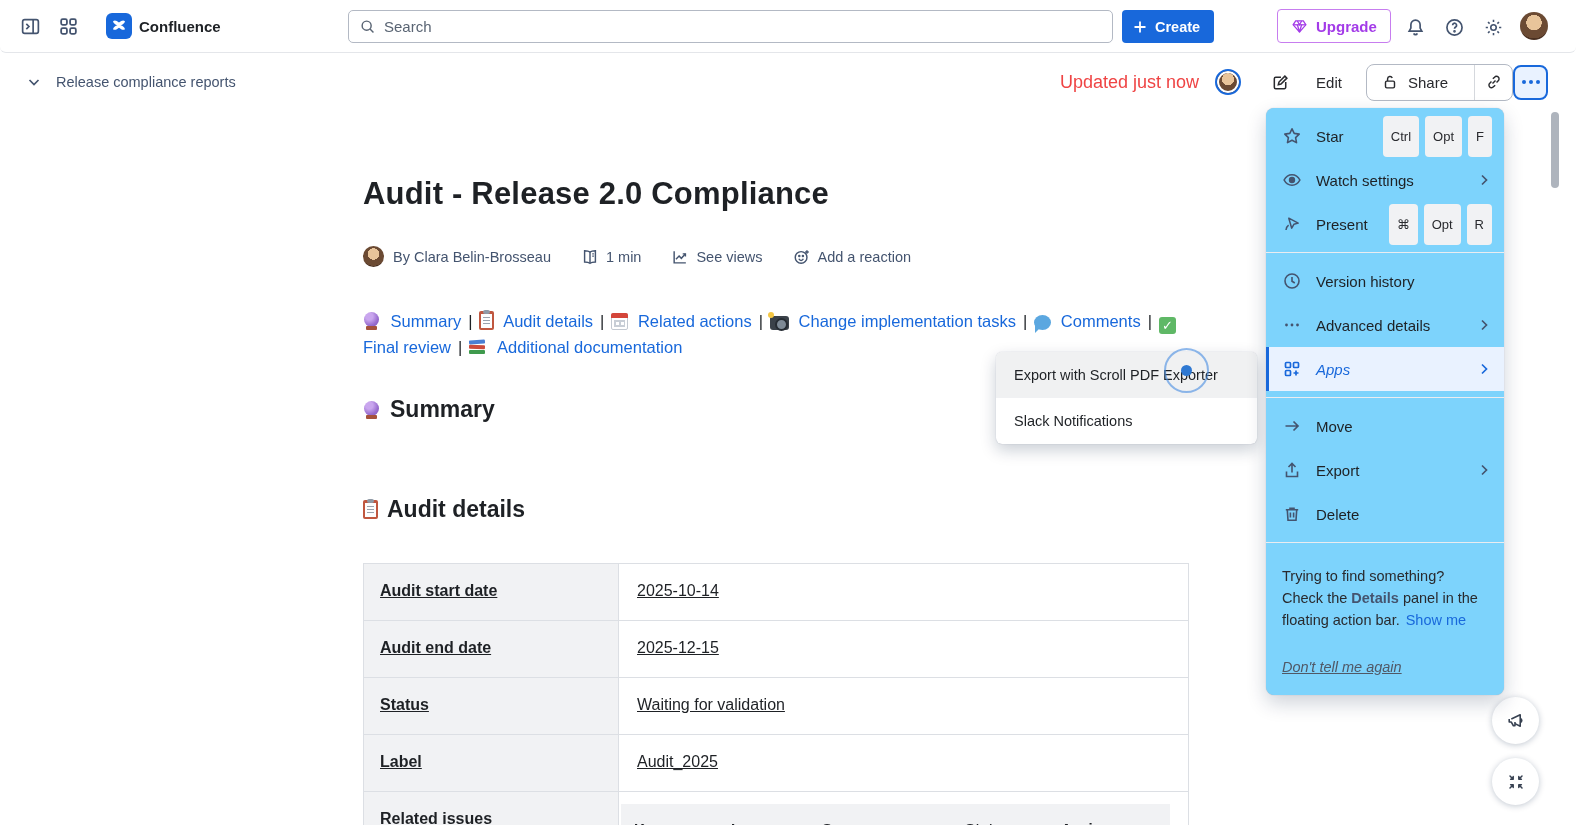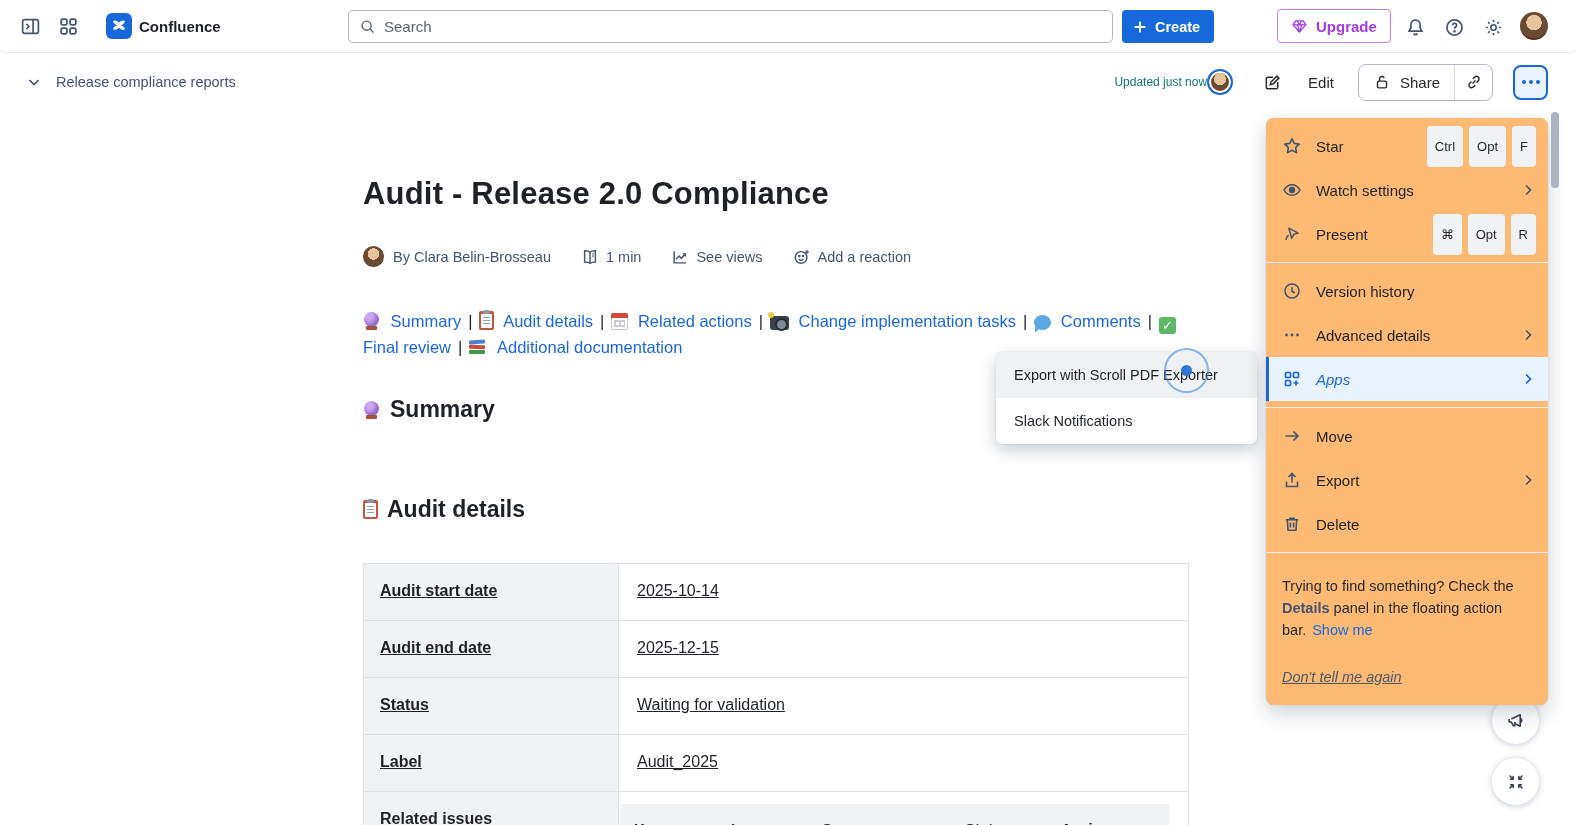--- a/index.html
+++ b/index.html
@@ -29,25 +29,25 @@
   .tn-upgrade { position:absolute; left:1277px; top:9px; height:34px; padding:0 13px; background:#fff; color:#a33be8; border:1px solid #c77def; border-radius:4px; font-size:15px; font-weight:600; display:flex; align-items:center; gap:8px; cursor:pointer; font-family:inherit; }
   .tn-iconbtn { position:absolute; top:11px; width:32px; height:32px; border-radius:4px; display:flex; align-items:center; justify-content:center; color:#44546f; cursor:pointer; }
   .tn-avatar { position:absolute; left:1520px; top:12px; width:28px; height:28px; border-radius:50%; cursor:pointer;
     background:radial-gradient(circle at 50% 38%, #e8c49a 0 34%, #6b4a33 35% 70%, #4a3021 71%); }
 
   
   .pagehead { position:absolute; left:0; top:53px; width:1576px; height:58px; background:#fff; display:flex; align-items:center; z-index:20; }
   .ph-chev { margin-left:22px; width:24px; height:24px; display:flex; align-items:center; justify-content:center; color:#44546f; cursor:pointer; }
   .ph-crumb { margin-left:10px; font-size:14.5px; color:#44546f; cursor:pointer; }
   .ph-right { position:absolute; right:28px; top:0; height:58px; display:flex; align-items:center; }
-  .ph-updated { font-size:12px; color:#0f766e; cursor:pointer; }
+  .ph-updated { font-size:18px; color:#ef4444; margin-right:16px; cursor:pointer; }
   .ph-avatar { width:26px; height:26px; border-radius:50%; border:2px solid #1868db; box-shadow:0 0 0 2px #fff inset;
     background:radial-gradient(circle at 50% 38%, #e8c49a 0 34%, #6b4a33 35% 70%, #4a3021 71%); margin-right:18px; cursor:pointer; }
   .ph-edit { display:flex; align-items:center; gap:26px; font-size:15px; color:#292a2e; font-weight:500; padding:7px 12px; border-radius:6px; cursor:pointer; margin-right:12px; }
-  .ph-sharegrp { display:flex; align-items:stretch; border:1px solid #b3b9c4; border-radius:8px; height:37px; overflow:hidden; margin-right:20px; }
+  .ph-sharegrp { display:flex; align-items:stretch; border:1px solid #b3b9c4; border-radius:8px; height:37px; overflow:hidden; margin-right:0;gap:12px; }
   .ph-share { display:flex; align-items:center; gap:9px; padding:0 14px; font-size:15px; font-weight:500; color:#292a2e; cursor:pointer; }
   .ph-linkbtn { display:flex; align-items:center; justify-content:center; width:38px; border-left:1px solid #d5d8dd; cursor:pointer; color:#292a2e; }
   .ph-more { width:35px; height:35px; border:2px solid #1868db; background:#e9f2ff; border-radius:8px; display:flex; align-items:center; justify-content:center; gap:3px; cursor:pointer; }
   .ph-more i { width:4px; height:4px; border-radius:50%; background:#1868db; }
 
   
   .content { position:absolute; left:363px; top:111px; width:828px; }
   .doc-title { font-size:31px; font-weight:600; color:#1e2125; margin-top:65px; letter-spacing:.2px; }
   .byline { display:flex; align-items:center; margin-top:34px; color:#44546f; font-size:14.5px; gap:9px; }
   .by-avatar { width:21px; height:21px; border-radius:50%;
@@ -93,21 +93,21 @@
   .tbl { margin-top:40px; width:826px; border-collapse:collapse; }
   .tbl td { border:1px solid #dcdfe4; font-size:16px; vertical-align:top; }
   .tbl td.lab { width:267px; background:#f1f2f4; font-weight:bold; color:#1e2125; padding:18px 16px; }
   .tbl td.val { background:#fff; color:#1e2125; padding:18px 18px; }
   .row-std { height:57px;text-decoration:underline; }
   .inner-head { margin-top:-6px; margin-left:-16px; width:549px; height:44px; background:#f1f2f4; display:flex; }
   .inner-head span { font-size:15px; font-weight:bold; color:#1e2125; padding:16px 0 0 13px; }
   .ih-0{width:97px;} .ih-1{width:91px;} .ih-2{width:143px;} .ih-3{width:96px;} .ih-4{width:121px;}
 
   
-  .menu { position:absolute; left:1266px; top:118px; width:282px; height:587px; background:#fdba74; border-radius:8px;
+  .menu { position:absolute; left:1266px; top:108px; width:238px; height:587px; background:#7dd3fc; border-radius:8px;
     box-shadow:0 8px 20px rgba(9,30,66,.2), 0 0 1px rgba(9,30,66,.3); z-index:50; padding-top:6px; }
   .mi { height:44px; display:flex; align-items:center; padding:0 12px 0 16px; cursor:pointer; position:relative; color:#44546f; }
   .mi-label { font-size:15px; color:#1e2125; margin-left:14px; flex:1; }
   .mi-right { display:flex; align-items:center; gap:6px; }
   kbd { background:#f1f2f4; border-radius:4px; font-family:inherit; font-size:13px; color:#292a2e; padding:13px 8px; }
   .chev { color:#44546f; display:flex; }
   .mi.active { background:#e9f2ff; }
   .mi.active:before { content:""; position:absolute; left:0; top:0; bottom:0; width:3px; background:#1868db; }
   .mi.active .mi-label, .mi.active .chev, .mi.active .mi-ic { color:#1868db;font-style:italic; }
   .msep { height:1px; background:#ebecf0; margin:6px 0; }

